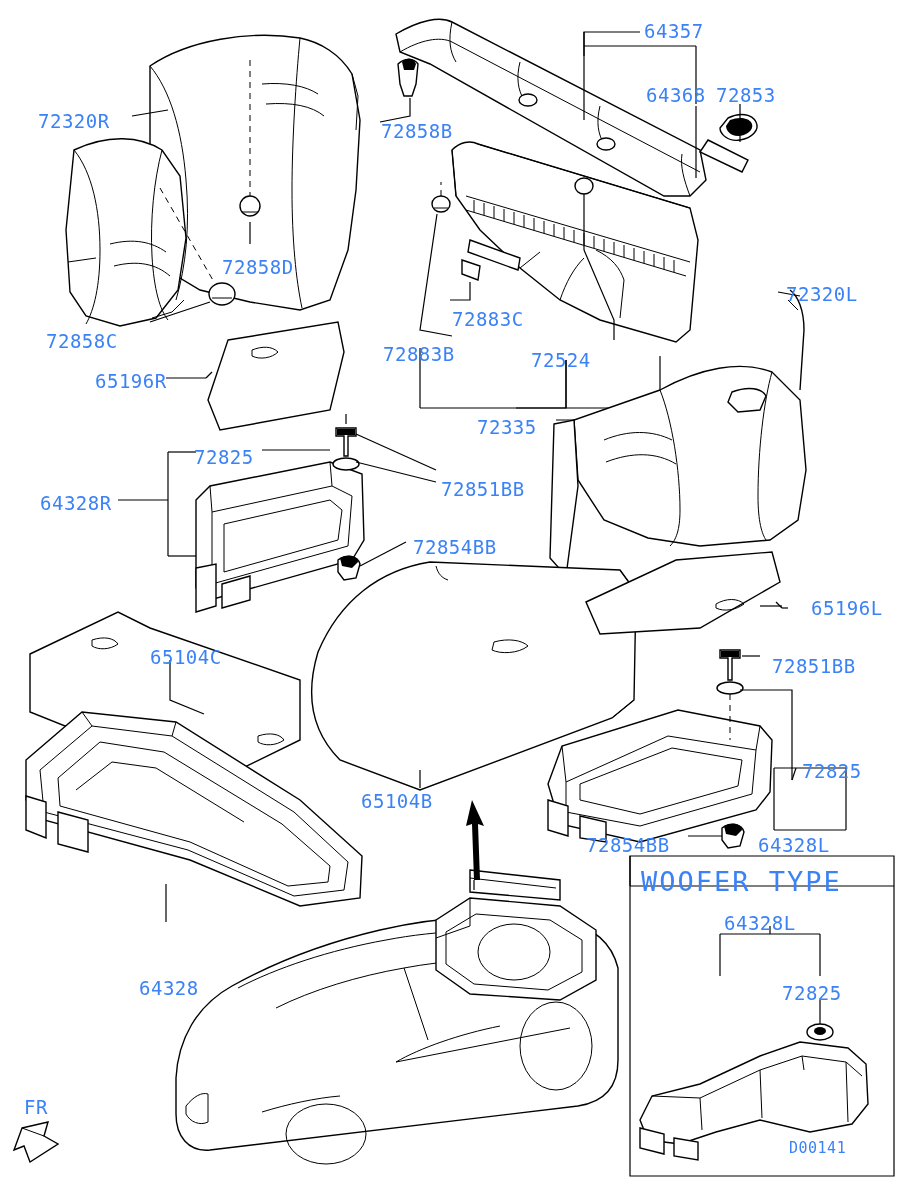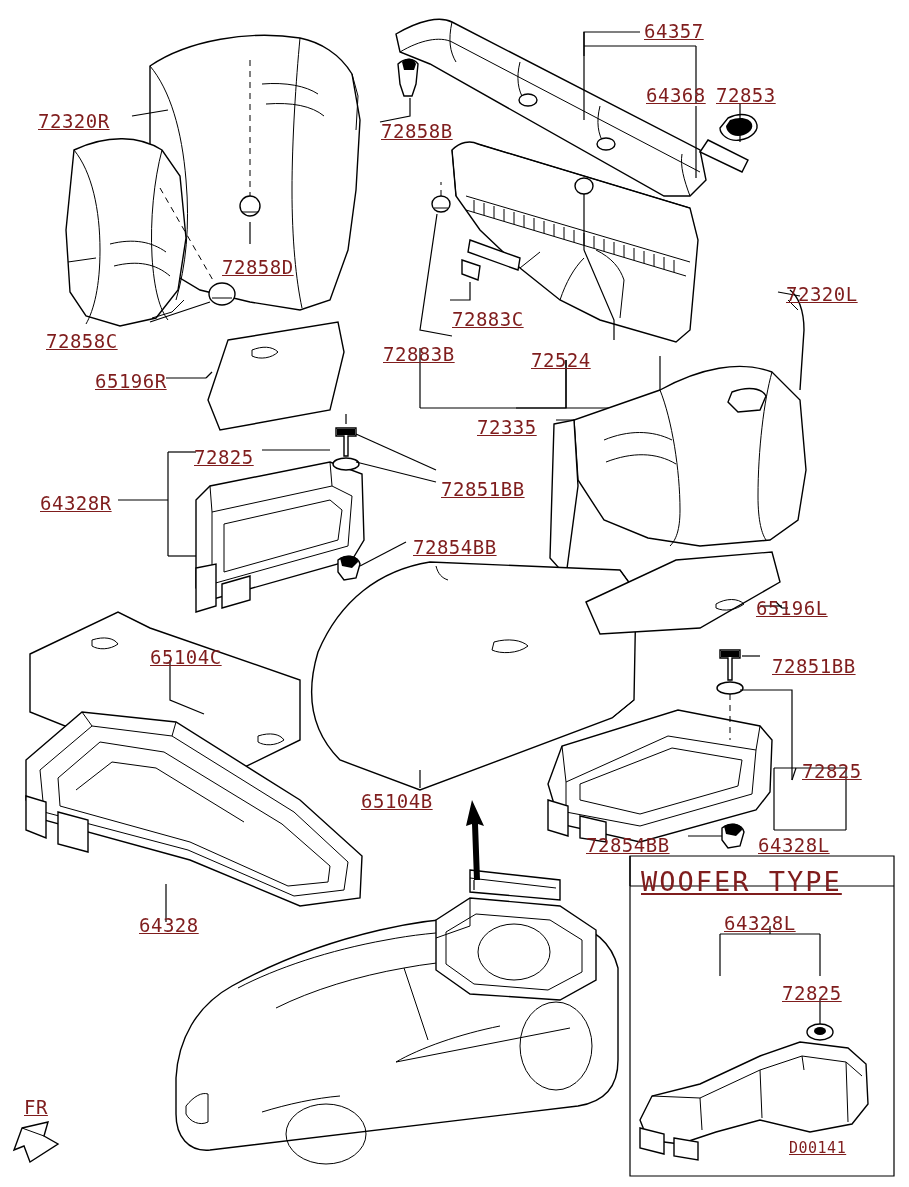--- a/index.html
+++ b/index.html
@@ -13,23 +13,22 @@
     height: 1187px;
     background: #ffffff;
     font-family: "DejaVu Sans Mono", monospace;
     overflow: hidden;
   }
   .label {
     position: absolute;
     font-family: "DejaVu Sans Mono", monospace;
     font-size: 19px;
     letter-spacing: 0.5px;
-    color: #7f1d1d;
+    color: #3b82f6;
     white-space: nowrap;
-    text-decoration: underline;
   }
   .label.small {
     font-size: 15px;
   }
   .label.boxtitle {
     font-size: 27px;
     letter-spacing: 2px;
   }
   svg.overlay {
     position: absolute;
@@ -338,27 +337,27 @@
   <div class="label" style="left:452px; top:308px;">72883C</div>
   <div class="label" style="left:383px; top:343px;">72883B</div>
   <div class="label" style="left:519px; top:349px;margin-left:12px;">72524</div>
   <div class="label" style="left:786px; top:283px;">72320L</div>
   <div class="label" style="left:95px; top:370px;">65196R</div>
   <div class="label" style="left:477px; top:416px;">72335</div>
   <div class="label" style="left:194px; top:446px;">72825</div>
   <div class="label" style="left:441px; top:478px;">72851BB</div>
   <div class="label" style="left:40px; top:492px;">64328R</div>
   <div class="label" style="left:413px; top:536px;">72854BB</div>
-  <div class="label" style="left:756px; top:597px;">65196L</div>
+  <div class="label" style="left:811px; top:597px;">65196L</div>
   <div class="label" style="left:150px; top:646px;">65104C</div>
   <div class="label" style="left:772px; top:655px;">72851BB</div>
   <div class="label" style="left:802px; top:760px;">72825</div>
   <div class="label" style="left:361px; top:790px;">65104B</div>
   <div class="label" style="left:586px; top:834px;">72854BB</div>
   <div class="label" style="left:758px; top:834px;">64328L</div>
-  <div class="label" style="left:139px; top:914px;">64328</div>
+  <div class="label" style="left:139px; top:977px;">64328</div>
   <div class="label boxtitle" style="left:641px; top:866px;">WOOFER TYPE</div>
   <div class="label" style="left:724px; top:912px;">64328L</div>
   <div class="label" style="left:782px; top:982px;">72825</div>
   <div class="label small" style="left:789px; top:1139px;">D00141</div>
   <div class="label" style="left:24px; top:1096px;">FR</div>
 
 </div>
 
 </body></html>

